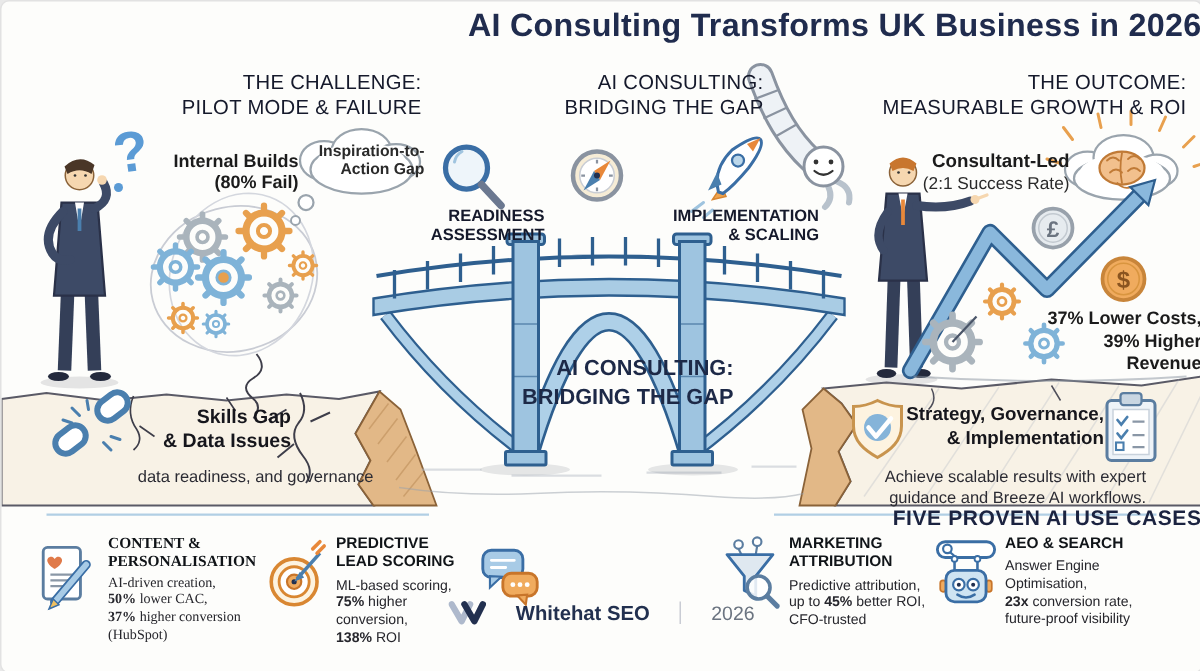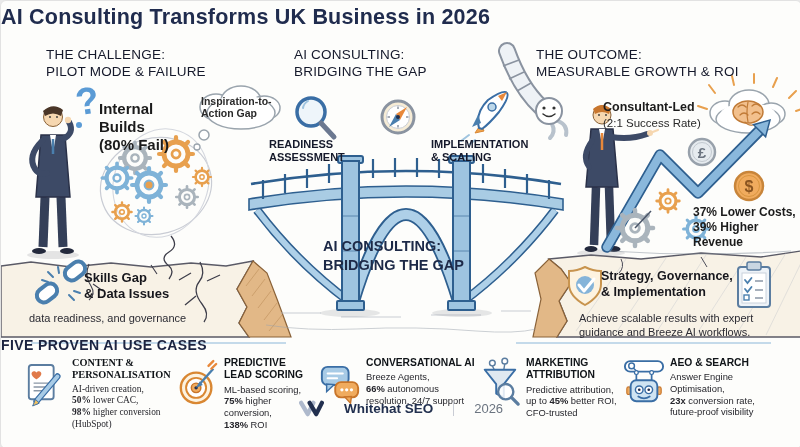--- a/index.html
+++ b/index.html
@@ -2,27 +2,27 @@
 <html><head>
 <meta charset="utf-8">
 <style>
   html,body{margin:0;padding:0;background:#e9e9e9;}
   .canvas{
     position:relative;width:800px;height:447px;margin:0 auto;
     background:#fdfdfb;overflow:hidden;border:1px solid #e2e2e2;border-radius:6px;
     font-family:"Liberation Sans",sans-serif;color:#1b1b1b;
   }
   .scene{position:absolute;left:0;top:0;width:800px;height:447px;}
-  .txt{position:absolute;text-align:left;}
+  .txt{position:absolute;text-align:right;}
   .title{left:0;right:0;top:4px;font-size:21.5px;font-weight:700;color:#202c4e;letter-spacing:.2px;}
   .colhead{font-size:13.5px;font-weight:400;line-height:1.28;color:#15192b;letter-spacing:.2px;}
   .ch-challenge{left:45px;top:45px;width:235px;}
   .ch-consulting{left:293px;top:45px;width:215px;}
   .ch-outcome{left:535px;top:45px;width:255px;}
-  .internal-builds{left:98px;top:99px;width:100px;font-size:15px;font-weight:700;line-height:1.2;color:#1b1b1b;}
+  .internal-builds{left:98px;top:99px;width:100px;font-size:12px;font-weight:700;line-height:1.2;color:#1b1b1b;}
   .cloud-label{left:200px;top:94px;width:82px;font-size:10.5px;font-weight:600;line-height:1.18;color:#2a2a2a;}
   .steplabel{font-size:11px;font-weight:700;line-height:1.22;color:#15192b;}
   .st1{left:268px;top:137px;width:94px;}
   .st2{left:352px;top:137px;width:94px;}
   .st3{left:430px;top:137px;width:115px;}
   .consultant{left:602px;top:99px;width:110px;line-height:1.25;}
   .consultant .l1{font-size:12.5px;font-weight:700;}
   .consultant .l2{font-size:11.5px;font-weight:400;color:#2a2a2a;}
   .bridge-label{left:322px;top:236px;width:166px;font-size:14.5px;font-weight:700;line-height:1.32;color:#1d2947;}
   .stats{left:692px;top:204px;width:108px;font-size:12px;font-weight:700;line-height:1.26;color:#1b1b1b;}
@@ -352,21 +352,21 @@
         <polygon points="8,51 15,48 11,44" fill="#f0c060" stroke="#3a6ea5" stroke-width="1"></polygon>
       </svg>
       <div class="uc-text">
         <div class="uc-title">
             <div>CONTENT &amp;</div>
             <div>PERSONALISATION</div>
           </div>
         <div class="uc-body">
             <div><span>AI-driven creation,</span></div>
             <div><span class="b">50%</span><span> lower CAC,</span></div>
-            <div><span class="b">98%</span><span> higher conversion</span></div>
+            <div><span class="b">37%</span><span> higher conversion</span></div>
             <div><span>(HubSpot)</span></div>
           </div>
       </div>
     </div>
 
     <div class="uc uc2">
       <svg class="uc-icon" viewBox="0 0 44 58">
         <circle cx="20" cy="32" r="16" fill="#fdf3e0" stroke="#d98732" stroke-width="2.5"></circle>
         <circle cx="20" cy="32" r="10.5" fill="#ffffff" stroke="#d98732" stroke-width="2"></circle>
         <circle cx="20" cy="32" r="5" fill="#f0ab5e" stroke="#c8752a" stroke-width="1.5"></circle>
@@ -392,30 +392,20 @@
       <svg class="uc-icon" viewBox="0 0 44 58">
         <rect x="3" y="10" width="28" height="19" rx="6" fill="#a8cbe6" stroke="#3a6ea5" stroke-width="2"></rect>
         <polygon points="8,28 8,36 16,28.5" fill="#a8cbe6" stroke="#3a6ea5" stroke-width="1.5"></polygon>
         <path d="M9,17 h16 M9,22 h10" stroke="#ffffff" stroke-width="2" stroke-linecap="round"></path>
         <rect x="17" y="26" width="24" height="16" rx="6" fill="#f0ab5e" stroke="#c8752a" stroke-width="2"></rect>
         <polygon points="34,41 33,48 27,41.5" fill="#f0ab5e" stroke="#c8752a" stroke-width="1.5"></polygon>
         <circle cx="24" cy="34" r="1.7" fill="#ffffff"></circle>
           <circle cx="29" cy="34" r="1.7" fill="#ffffff"></circle>
           <circle cx="34" cy="34" r="1.7" fill="#ffffff"></circle>
       </svg>
-      <div class="uc-text">
-        <div class="uc-title">
-            <div>CONVERSATIONAL AI</div>
-          </div>
-        <div class="uc-body">
-            <div><span>Breeze Agents,</span></div>
-            <div><span class="b">66%</span><span> autonomous</span></div>
-            <div><span>resolution, 24/7 support</span></div>
-          </div>
-      </div>
     </div>
 
     <div class="uc uc4">
       <svg class="uc-icon" viewBox="0 0 44 58">
         <circle cx="14" cy="6" r="3" fill="#ffffff" stroke="#5b7da0" stroke-width="1.5"></circle>
         <circle cx="27" cy="4" r="3" fill="#ffffff" stroke="#5b7da0" stroke-width="1.5"></circle>
         <path d="M14,9 L16,13 M27,7 L26,13" stroke="#5b7da0" stroke-width="1.5"></path>
         <path d="M6,13 L38,13 L26,28 L26,42 L18,38 L18,28 Z" fill="#dfe8f0" stroke="#3a6ea5" stroke-width="2" stroke-linejoin="round"></path>
         <circle cx="28" cy="36" r="8" fill="rgba(255,255,255,0.85)" stroke="#5b7da0" stroke-width="2.5"></circle>
         <path d="M34,42 L41,49" stroke="#5b7da0" stroke-width="3.5" stroke-linecap="round"></path>

